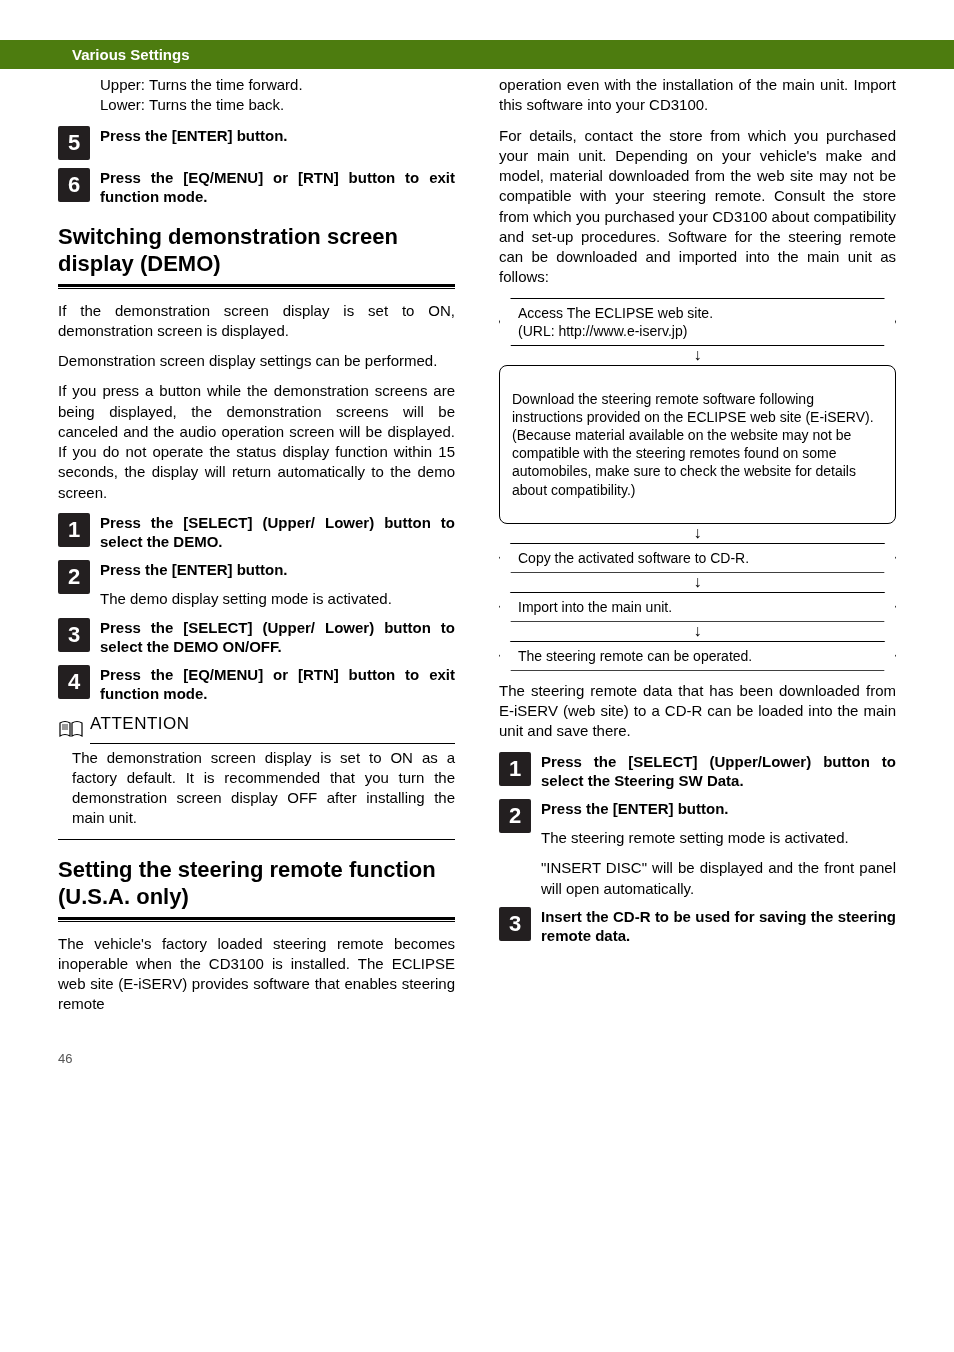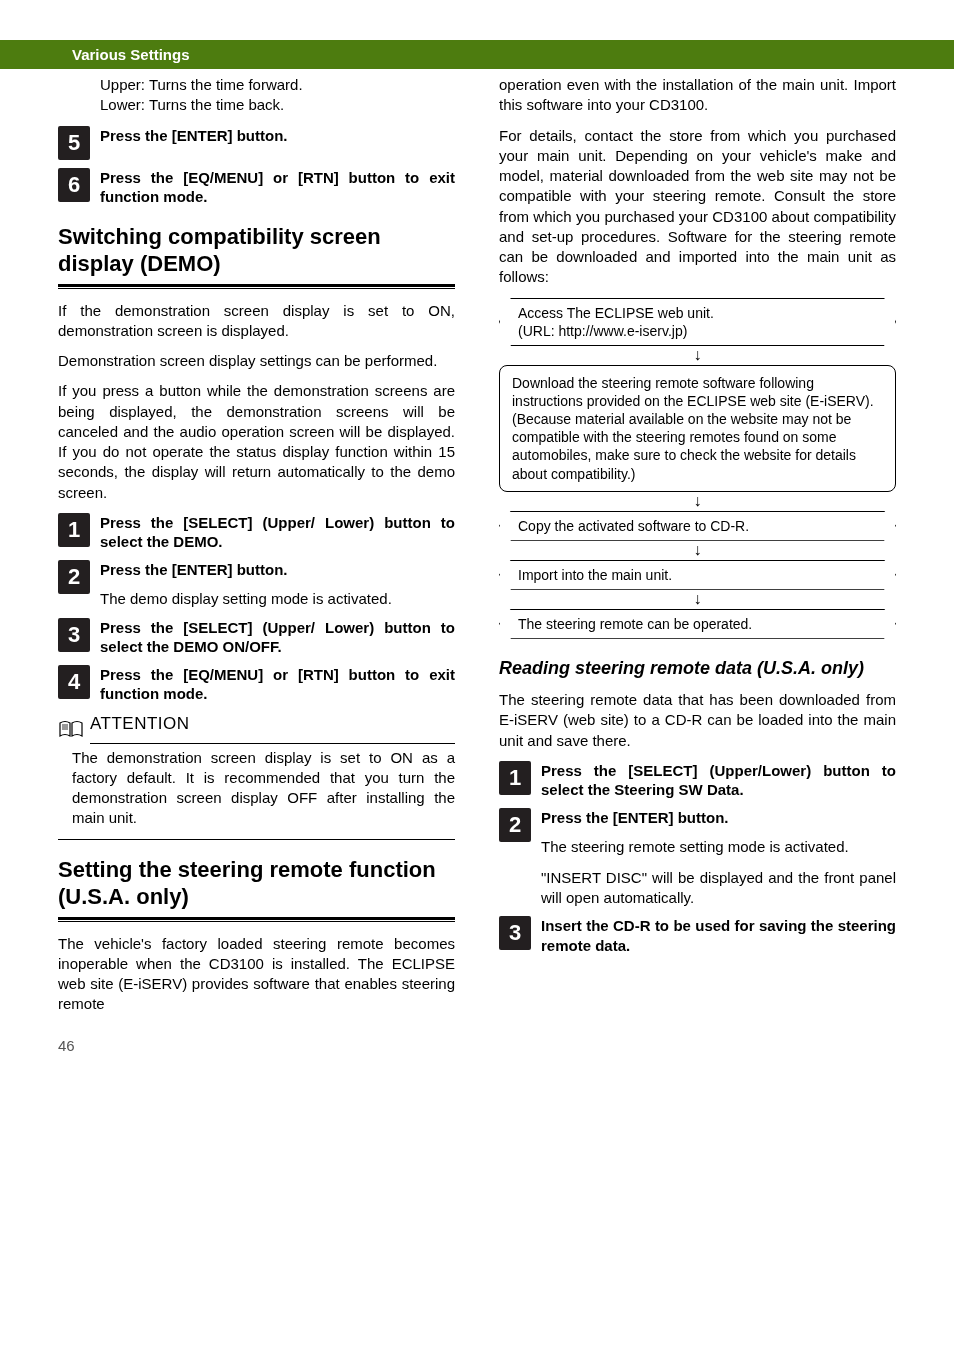--- a/index.html
+++ b/index.html
@@ -22,24 +22,24 @@
   }
   .step .txt { flex:1; font-weight:bold; line-height:1.3; text-align: justify; }
   .step .sub { font-weight:normal; margin-top:6px; }
   h2.heading { font-size:22px; font-weight:bold; margin:16px 0 6px 0; line-height:1.25; }
   .heading-rule { border:0; border-top:3px solid #000; border-bottom:1px solid #000; height:5px; margin:0 0 12px 0; }
   .attention-row { display:flex; align-items:center; gap:6px; margin:10px 0 4px 0; }
   .attention-label { font-size:17px; letter-spacing:0.5px; border-bottom:1px solid #000; flex:1; padding-bottom:9px; }
   h3.subheading { font-size:18px; font-weight:bold; font-style:italic; margin:18px 0 10px 0; line-height:1.3; }
   .flow { margin:10px 0; }
   .hex-clip { clip-path: polygon(12px 0, calc(100% - 12px) 0, 100% 50%, calc(100% - 12px) 100%, 12px 100%, 0 50%); border:1px solid #000; padding:5px 18px; font-size:14px; line-height:1.3; }
-  .round-clip { border:1px solid #000; border-radius:8px; padding:8px 12px; font-size:14px; line-height:1.3; }
+  .round-clip { border:1px solid #000; border-radius:8px; padding:24px 12px; font-size:14px; line-height:1.3; }
   .arrow { display:flex; justify-content:center; margin:3px 0 3px 0; }
   .arrow span { font-size:16px; line-height:0.8; }
-  .pagenum { margin-top:12px; font-size:15px; color:#555; }
+  .pagenum { margin-top:26px; font-size:13px; color:#555; }
   .book-icon { width:26px; height:18px; }
 </style>
 </head>
 <body>
 
 <div class="section-bar">Various Settings</div>
 
 <div class="columns">
 
   <div class="col">
@@ -51,21 +51,21 @@
     <div class="step">
       <div class="num">5</div>
       <div class="txt">Press the [ENTER] button.</div>
     </div>
 
     <div class="step">
       <div class="num">6</div>
       <div class="txt">Press the [EQ/MENU] or [RTN] button to exit function mode.</div>
     </div>
 
-    <h2 class="heading">Switching compatibility screen display (DEMO)</h2>
+    <h2 class="heading">Switching demonstration screen display (DEMO)</h2>
     <hr class="heading-rule">
 
     <p class="body-text">If the demonstration screen display is set to ON, demonstration screen is displayed.</p>
     <p class="body-text">Demonstration screen display settings can be performed.</p>
     <p class="body-text">If you press a button while the demonstration screens are being displayed, the demonstration screens will be canceled and the audio operation screen will be displayed. If you do not operate the status display function within 15 seconds, the display will return automatically to the demo screen.</p>
 
     <div class="step">
       <div class="num">1</div>
       <div class="txt">Press the [SELECT] (Upper/ Lower) button to select the DEMO.</div>
     </div>
@@ -103,42 +103,41 @@
 
     <p class="body-text">The vehicle's factory loaded steering remote becomes inoperable when the CD3100 is installed. The ECLIPSE web site (E-iSERV) provides software that enables steering remote</p>
   </div>
 
   <div class="col">
     <p class="body-text">operation even with the installation of the main unit. Import this software into your CD3100.</p>
     <p class="body-text">For details, contact the store from which you purchased your main unit. Depending on your vehicle's make and model, material downloaded from the web site may not be compatible with your steering remote. Consult the store from which you purchased your CD3100 about compatibility and set-up procedures. Software for the steering remote can be downloaded and imported into the main unit as follows:</p>
 
     <div class="flow">
       <div class="hex-clip">
-        <span>Access The ECLIPSE web unit.</span><br>
+        <span>Access The ECLIPSE web site.</span><br>
         <span>(URL: http://www.e-iserv.jp)</span>
       </div>
       <div class="arrow">
           <span>↓</span>
         </div>
       <div class="round-clip">Download the steering remote software following instructions provided on the ECLIPSE web site (E-iSERV). (Because material available on the website may not be compatible with the steering remotes found on some automobiles, make sure to check the website for details about compatibility.)</div>
       <div class="arrow">
           <span>↓</span>
         </div>
       <div class="hex-clip">Copy the activated software to CD-R.</div>
       <div class="arrow">
           <span>↓</span>
         </div>
       <div class="hex-clip">Import into the main unit.</div>
       <div class="arrow">
           <span>↓</span>
         </div>
       <div class="hex-clip">The steering remote can be operated.</div>
     </div>
 
-    <h3 class="subheading">Reading steering remote data (U.S.A. only)</h3>
 
     <p class="body-text">The steering remote data that has been downloaded from E-iSERV (web site) to a CD-R can be loaded into the main unit and save there.</p>
 
     <div class="step">
       <div class="num">1</div>
       <div class="txt">Press the [SELECT] (Upper/Lower) button to select the Steering SW Data.</div>
     </div>
 
     <div class="step">
       <div class="num">2</div>

